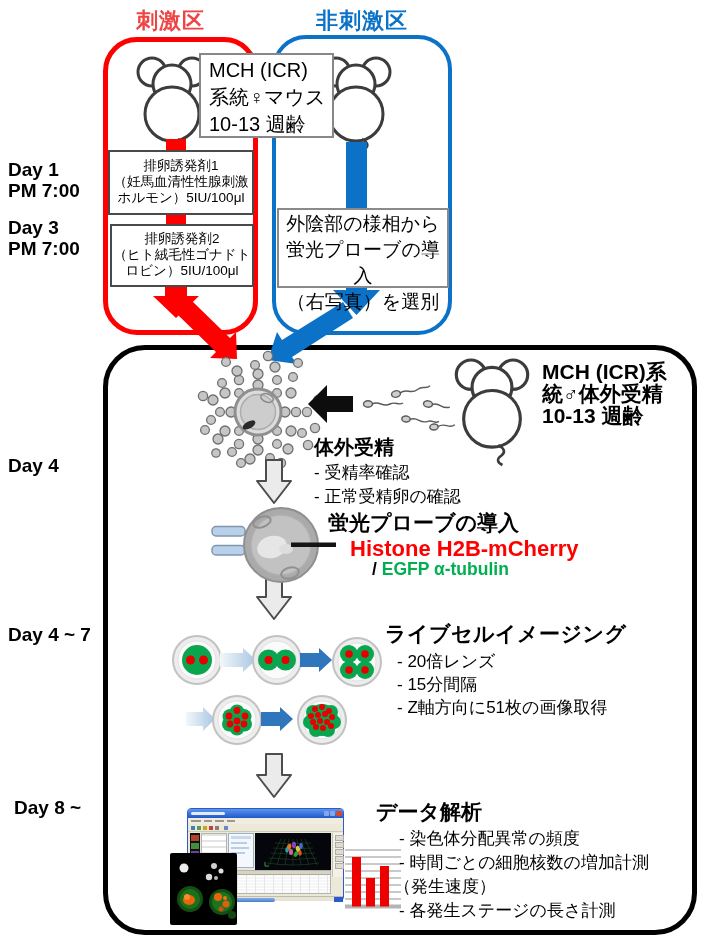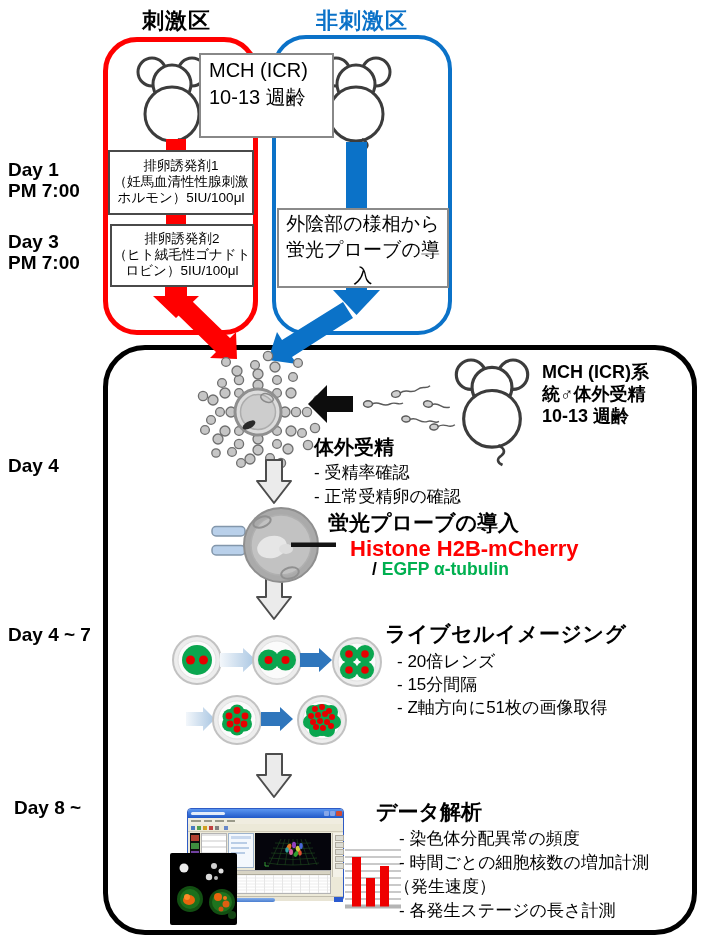--- a/index.html
+++ b/index.html
@@ -11,25 +11,25 @@
   #mainFrame{left:103px;top:345px;width:594px;height:590px;border:5px solid #000;border-radius:42px}
   #art{position:absolute;left:0;top:0;z-index:2}
   .wbox{position:absolute;z-index:4;background:#fff;box-sizing:border-box;text-align:center}
   #mchBox{left:199px;top:53px;width:135px;height:85px;border:2px solid #888;
           font-size:20px;line-height:27px;text-align:left;padding:2px 0 12px 8px}
   #indBox1{left:108px;top:150px;width:146px;height:65px;border:2px solid #4a4a4a;font-size:13.5px;line-height:16px;padding-top:6px}
   #indBox2{left:110px;top:224px;width:144px;height:63px;border:2px solid #4a4a4a;font-size:13.5px;line-height:16px;padding-top:5px}
   #selBox{left:277px;top:208px;width:172px;height:80px;border:2px solid #8a8a8a;font-size:19px;line-height:26px;padding-top:1px}
   .txt{position:absolute;z-index:4;white-space:nowrap}
   .dayl{font-size:19px;font-weight:bold;line-height:21px}
-  #lblStim{left:142px;top:6px;font-size:22px;font-weight:bold;color:#000000;letter-spacing:1px}
+  #lblStim{left:136px;top:6px;font-size:22px;font-weight:bold;color:#ef4444;letter-spacing:1px}
   #lblNon{left:316px;top:6px;font-size:22px;font-weight:bold;color:#0b72c8;letter-spacing:1px}
-  #day1{left:8px;top:159px}#day3{left:8px;top:231px}
+  #day1{left:8px;top:159px}#day3{left:8px;top:217px}
   #day4{left:8px;top:455px}#day47{left:8px;top:624px}#day8{left:14px;top:797px}
-  #maleTxt{left:542px;top:361px;font-size:18px;font-weight:bold;line-height:22px}
+  #maleTxt{left:542px;top:361px;font-size:21px;font-weight:bold;line-height:22px}
   #ivfTitle{left:314px;top:434px;font-size:20px;font-weight:bold}
   .bullet{font-size:17px}
   #ivfB1{left:314px;top:461px}#ivfB2{left:314px;top:485px}
   #probeTitle{left:328px;top:509px;font-size:21px;font-weight:bold}
   #probeL1{left:350px;top:536px;font-size:22px;font-weight:bold;color:#ff0000}
   #probeL2{left:372px;top:559px;font-size:17.5px;font-weight:bold}
   #probeL2 .egfp{color:#00b050}
   #imgTitle{left:385px;top:620px;font-size:21px;font-weight:bold;letter-spacing:.5px}
   #imgB1{left:397px;top:650px}#imgB2{left:397px;top:673px}#imgB3{left:397px;top:696px}
   #anaTitle{left:376px;top:798px;font-size:21px;font-weight:bold}
@@ -405,20 +405,21 @@
     <rect x="23" y="33" width="9" height="28.5" fill="#ee0000"></rect>
     <rect x="37" y="21" width="9" height="40.5" fill="#ee0000"></rect>
   </svg>
 </div>
 
 <div class="txt" id="lblStim">刺激区</div>
 <div class="txt" id="lblNon">非刺激区</div>
 
 <div class="wbox" id="mchBox">
   <div>MCH (ICR)</div>
+  <div>系統♀マウス</div>
   <div>10-13 週齢</div>
 </div>
 
 <div class="txt dayl" id="day1">
   <div>Day 1</div>
   <div>PM 7:00</div>
 </div>
 <div class="txt dayl" id="day3">
   <div>Day 3</div>
   <div>PM 7:00</div>
@@ -434,20 +435,21 @@
 </div>
 <div class="wbox" id="indBox2">
   <div>排卵誘発剤2</div>
   <div>（ヒト絨毛性ゴナドト</div>
   <div><span>ロビン）</span><b class="dose">5IU/100μl</b></div>
 </div>
 
 <div class="wbox" id="selBox">
   <div>外陰部の様相から</div>
   <div>蛍光プローブの導入</div>
+  <div>（右写真）を選別</div>
 </div>
 
 <div class="txt" id="maleTxt">
   <div>MCH (ICR)系</div>
   <div>統♂体外受精</div>
   <div>10-13 週齢</div>
 </div>
 
 <div class="txt" id="ivfTitle">体外受精</div>
 <div class="txt bullet" id="ivfB1">- 受精率確認</div>

